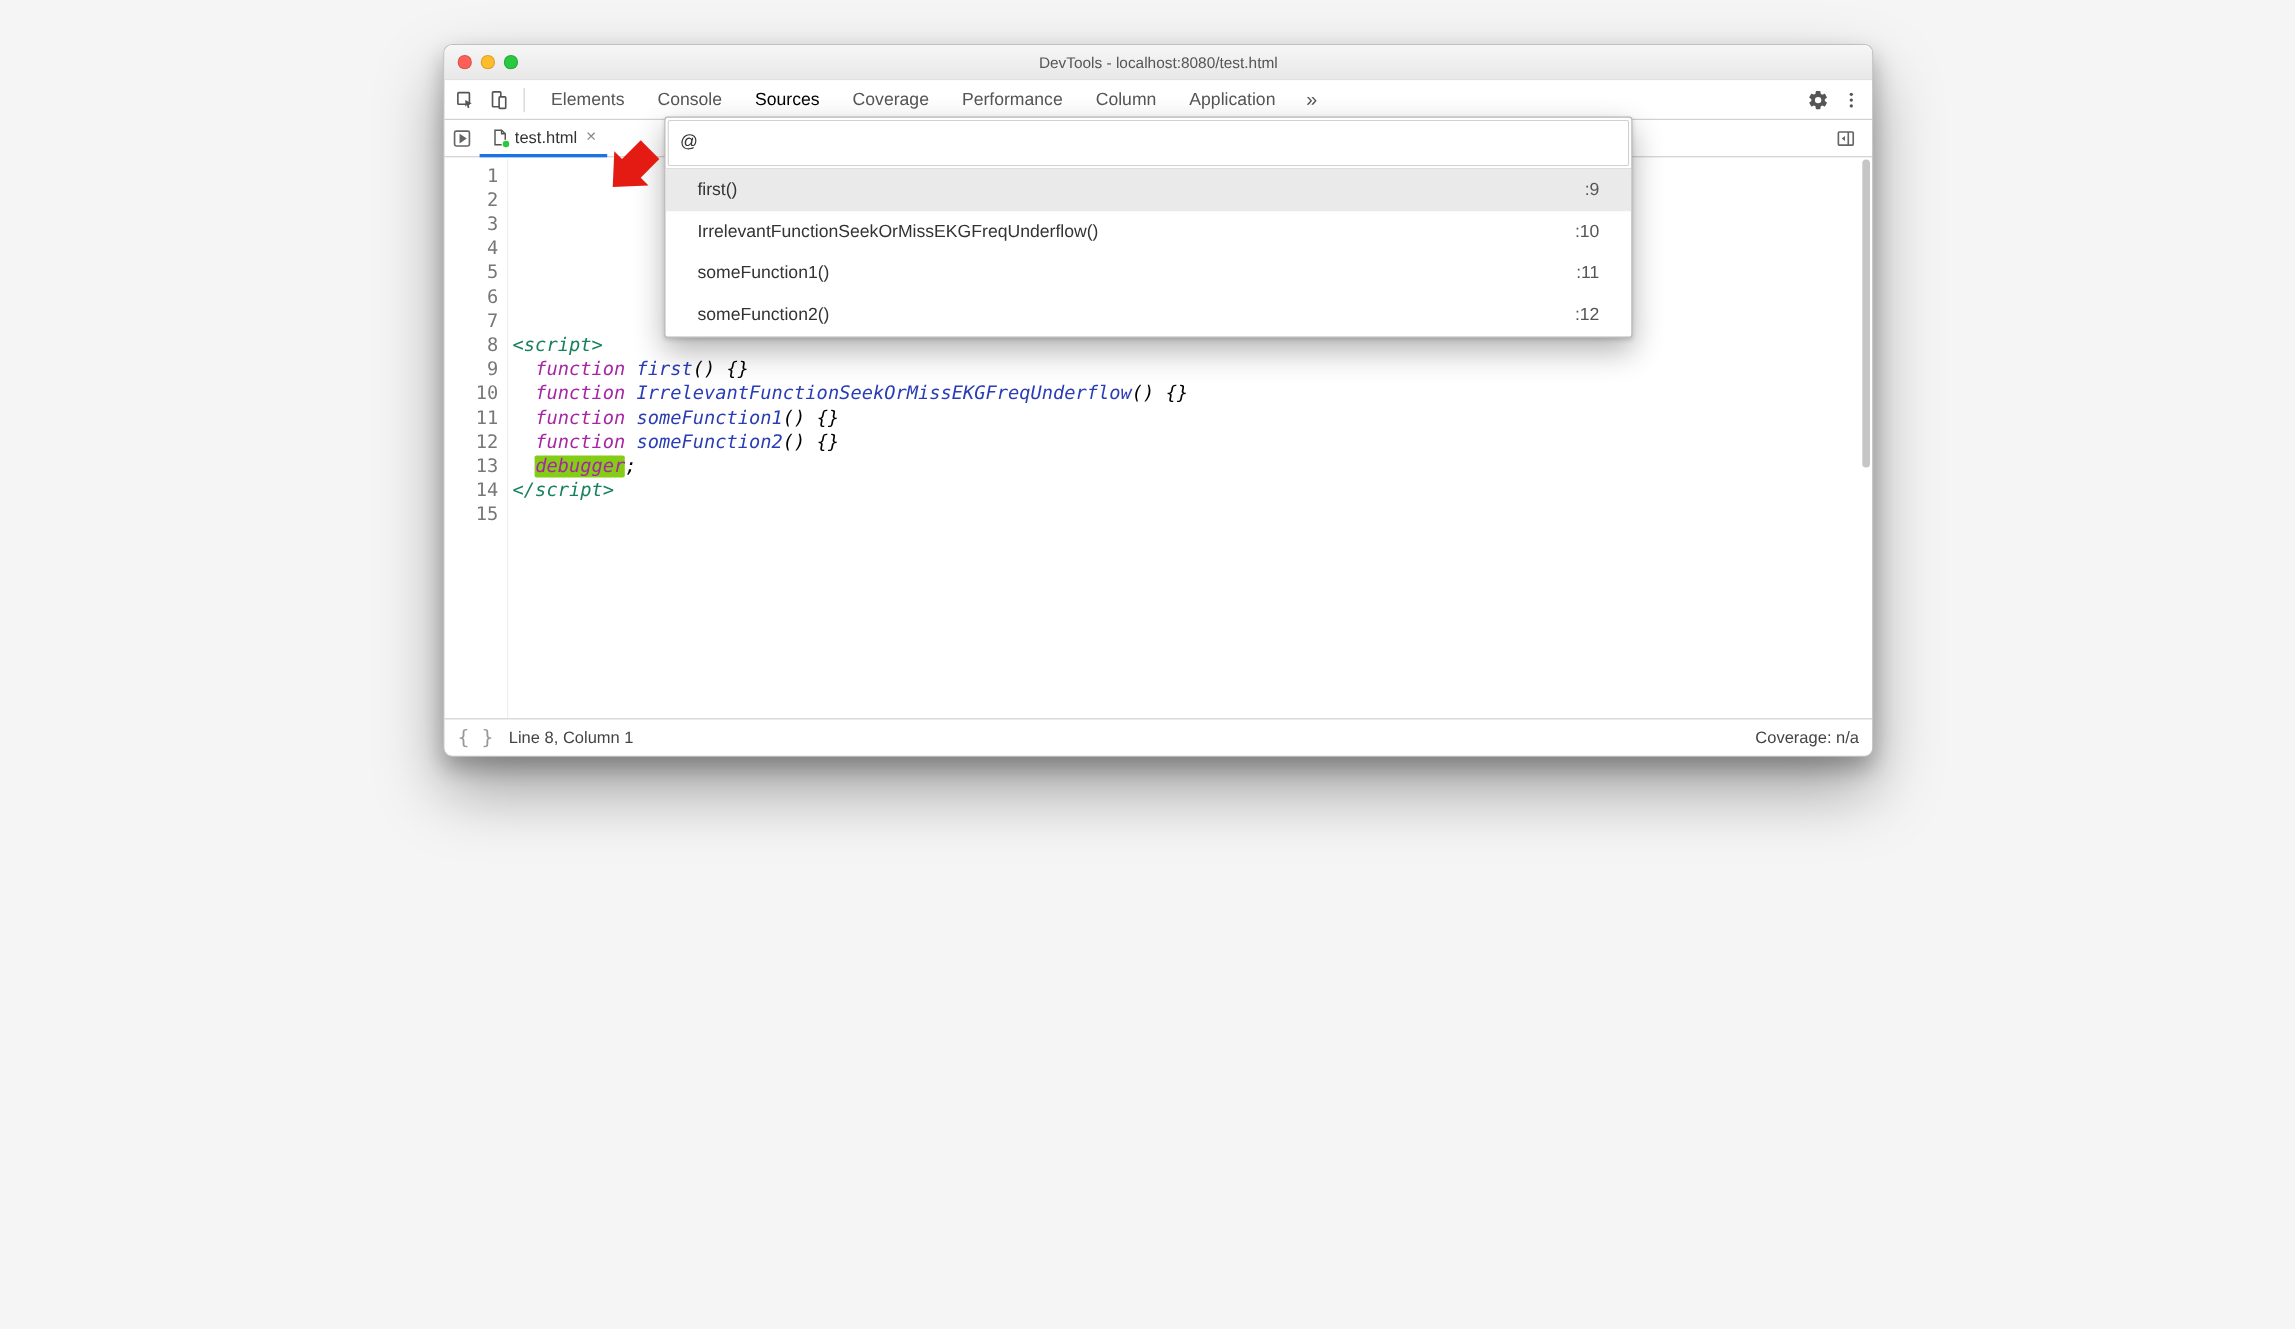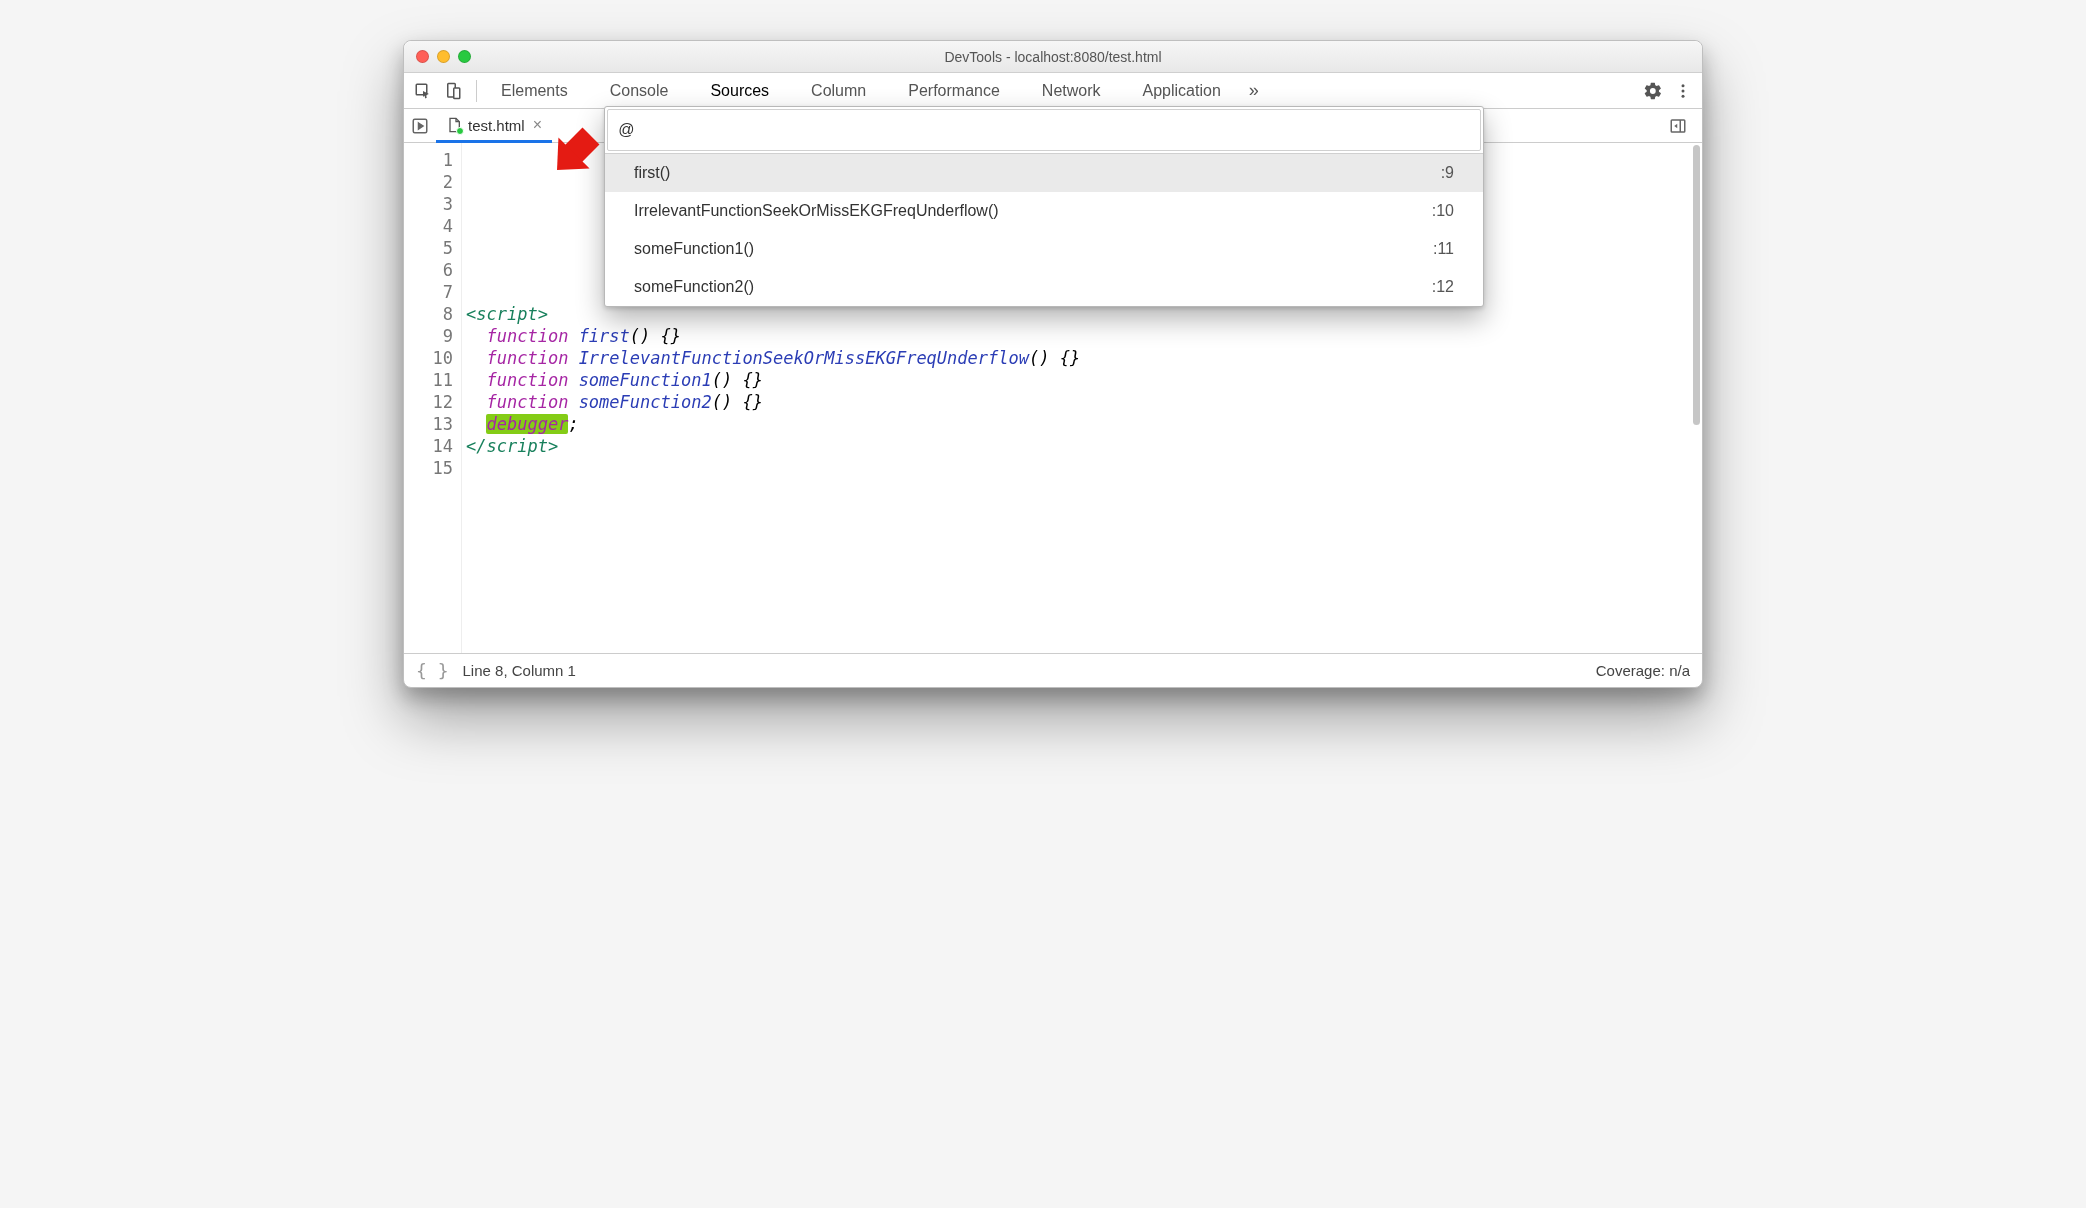--- a/index.html
+++ b/index.html
@@ -49,21 +49,21 @@
     display:flex; align-items:center;
     padding: 0 4px;
     color:#555;
     font-size:16px;
   }
   .tb-icon {
     width:30px; height:30px; display:flex; align-items:center; justify-content:center;
     color:#555;
   }
   .tb-sep { width:1px; height:22px; background:#ccc; margin:0 8px;}
-  .tabs { display:flex; gap:42px; padding:0 16px;text-align:center;}
+  .tabs { display:flex; gap:30px; padding:0 16px;text-align:center;}
   .tab { color:#555; cursor:default;}
   .tab.selected { color:#000; }
   .tb-spacer { flex:1; }
   .more-arrows { font-size:18px; padding:0 12px;}
   
   .subbar {
     height:34px;
     border-bottom:1px solid #ccc;
     display:flex; align-items:center;
     font-size:15px;
@@ -202,23 +202,23 @@
       <svg viewBox="0 0 24 24" width="18" height="18" fill="none" stroke="currentColor" stroke-width="2">
         <rect x="5" y="2" width="10" height="18" rx="1"></rect>
         <rect x="13" y="8" width="8" height="14" rx="1" fill="#fff"></rect>
       </svg>
     </div>
     <div class="tb-sep"></div>
     <div class="tabs" id="panel-tabs">
         <div class="tab">Elements</div>
         <div class="tab">Console</div>
         <div class="tab selected">Sources</div>
+        <div class="tab">Coverage</div>
+        <div class="tab">Performance</div>
         <div class="tab">Column</div>
-        <div class="tab">Performance</div>
-        <div class="tab">Network</div>
         <div class="tab">Application</div>
       </div>
     <div class="more-arrows">»</div>
     <div class="tb-spacer"></div>
     <div class="tb-icon">
       <svg viewBox="0 0 24 24" width="20" height="20" fill="currentColor">
         <path d="M19.14,12.94a7.07,7.07,0,0,0,.05-.94,7.07,7.07,0,0,0-.05-.94l2.11-1.65a.5.5,0,0,0,.12-.64l-2-3.46a.5.5,0,0,0-.61-.22l-2.49,1a7,7,0,0,0-1.62-.94l-.38-2.65A.5.5,0,0,0,13.8,2H9.8a.5.5,0,0,0-.49.42L8.93,5.07a7,7,0,0,0-1.62.94l-2.49-1a.5.5,0,0,0-.61.22l-2,3.46a.5.5,0,0,0,.12.64L4.44,11a7.07,7.07,0,0,0-.05.94,7.07,7.07,0,0,0,.05.94L2.33,14.53a.5.5,0,0,0-.12.64l2,3.46a.5.5,0,0,0,.61.22l2.49-1a7,7,0,0,0,1.62.94l.38,2.65a.5.5,0,0,0,.49.42h4a.5.5,0,0,0,.49-.42l.38-2.65a7,7,0,0,0,1.62-.94l2.49,1a.5.5,0,0,0,.61-.22l2-3.46a.5.5,0,0,0-.12-.64ZM11.8,15.5A3.5,3.5,0,1,1,15.3,12,3.5,3.5,0,0,1,11.8,15.5Z"></path>
       </svg>
     </div>
     <div class="tb-icon">

